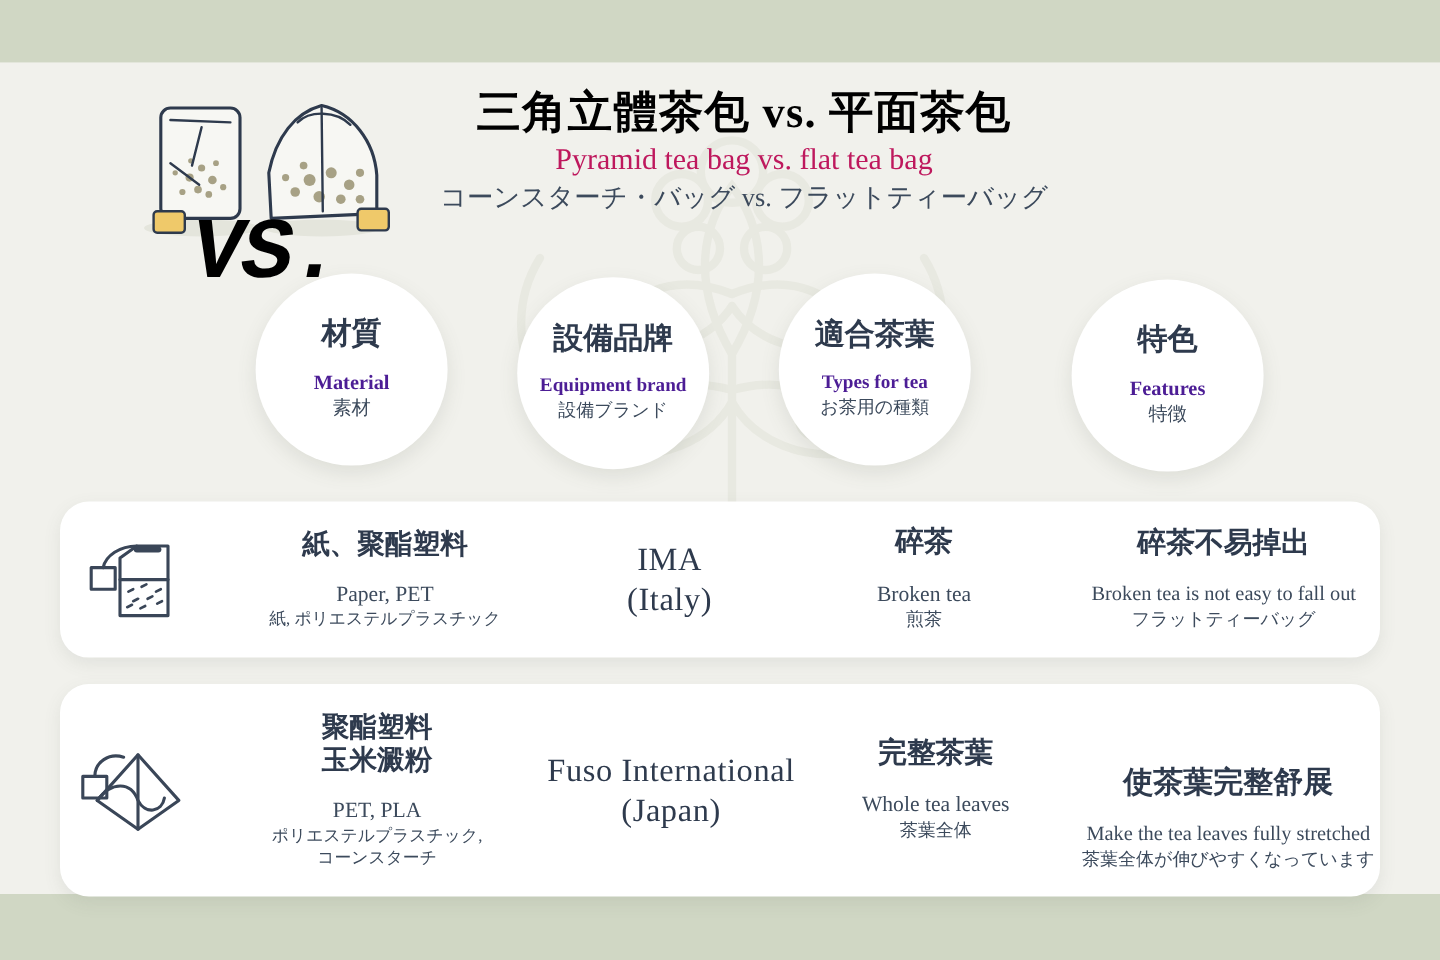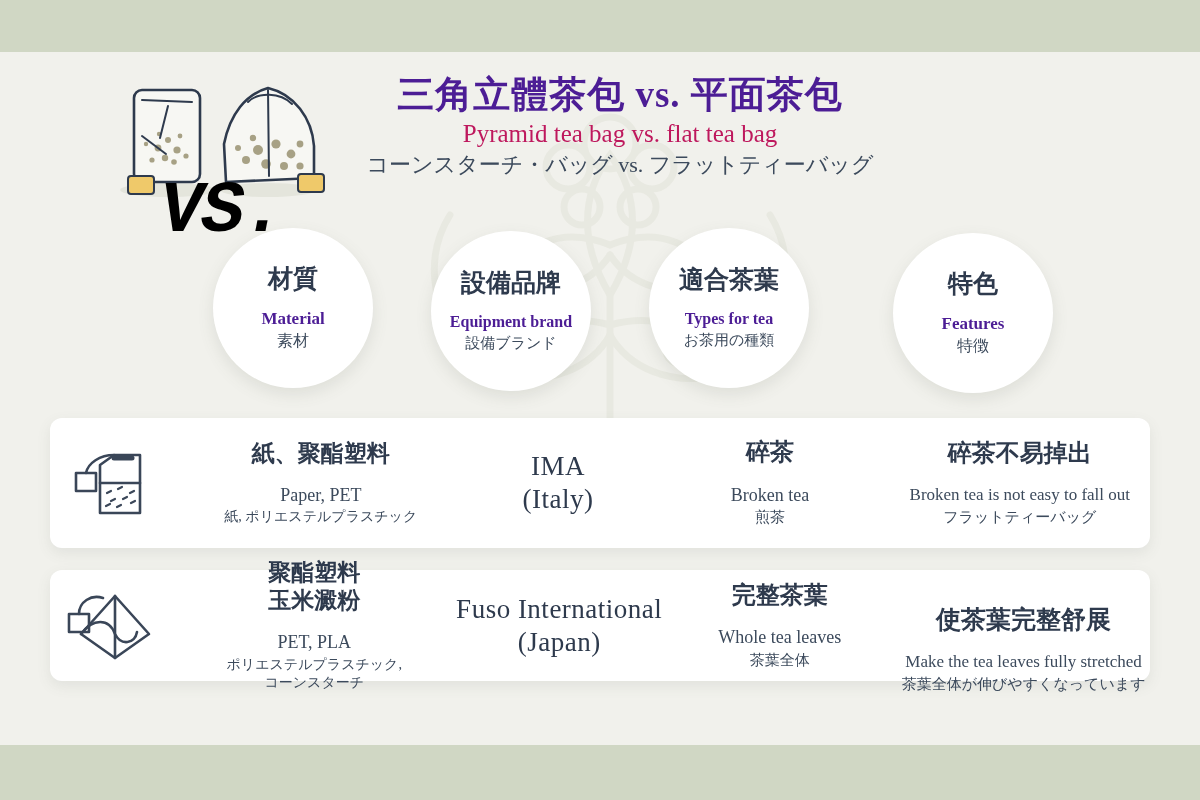--- a/index.html
+++ b/index.html
@@ -45,21 +45,21 @@
     color:#000000;
     font-family:Liberation Mono, monospace;
     letter-spacing:-2px;
     line-height:1;
   }
   .titles {
     position:absolute; left:340px; top:16px;
     width:560px; text-align:center;
   }
   .title-zh {
-    font-size:37px; font-weight:bold; color:#4c1d95;
+    font-size:37px; font-weight:bold; color:#000000;
     letter-spacing:1px; line-height:1.15;
   }
   .title-en {
     font-size:25px; color:#be185d; margin-top:3px; line-height:1.15;
   }
   .title-ja {
     font-size:22px; color:#3c4a5c; margin-top:4px; line-height:1.2;
   }
 
   
@@ -86,26 +86,26 @@
   .circle .ja { font-size:16px; color:#3c4a5c; line-height:1.3; margin-top:1px; }
   .c2 .en { font-size:16px; }
   .c2 .ja { font-size:15px; }
   .c3 .en { font-size:16px; }
   .c3 .ja { font-size:15px; }
 
   
   .panel {
     position:absolute; left:50px; width:1100px;
     background:#ffffff;
-    border-radius:12px;
+    border-radius:24px;
     box-shadow:0 5px 14px rgba(90,100,85,.10);
     display:flex; align-items:center;gap:44px;
   }
   .panel-1 { top:418px; height:130px; }
-  .panel-2 { top:570px; height:111px; }
+  .panel-2 { top:570px; height:177px; }
 
   .cell { display:flex; flex-direction:column; align-items:center; justify-content:center; text-align:center; }
   .col-icon     { width:150px; }
   .col-material { width:240px; }
   .col-brand    { width:220px; }
   .col-types    { width:180px; }
   .col-features { width:310px; }
 
   .cell .zh { font-size:24px; font-weight:bold; color:#2e3a4d; line-height:1.22; }
   .cell .en { font-size:18px; color:#3c4a5c; line-height:1.25; margin-top:16px; }

